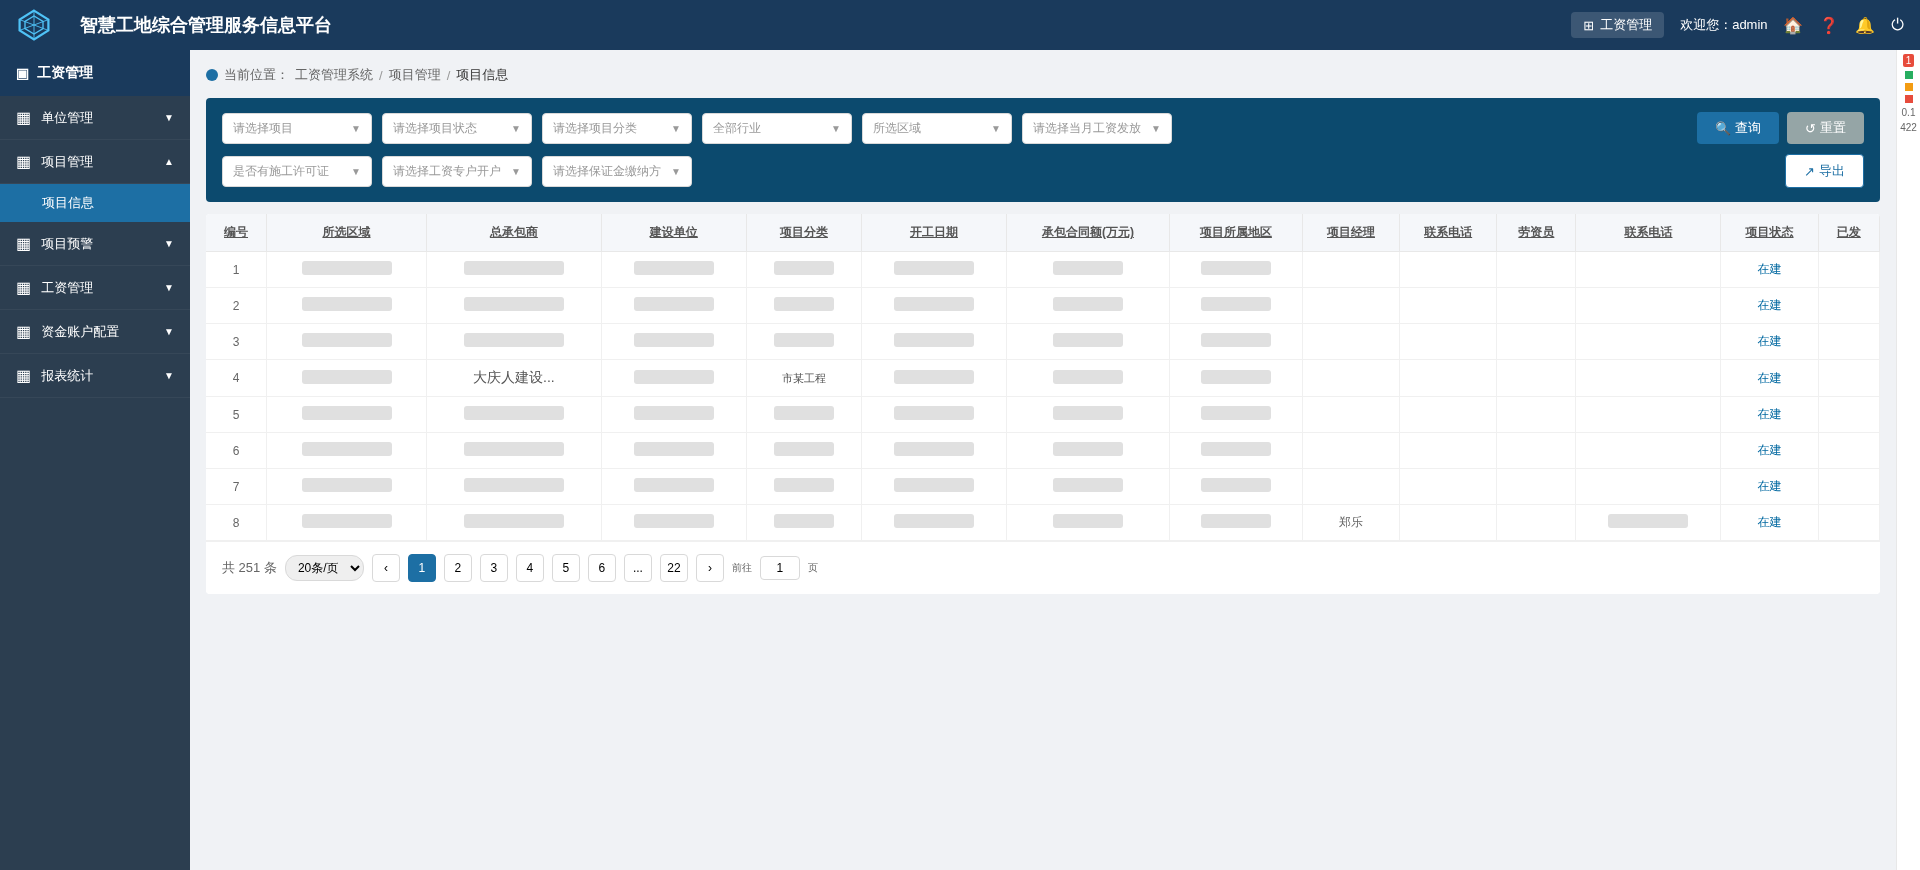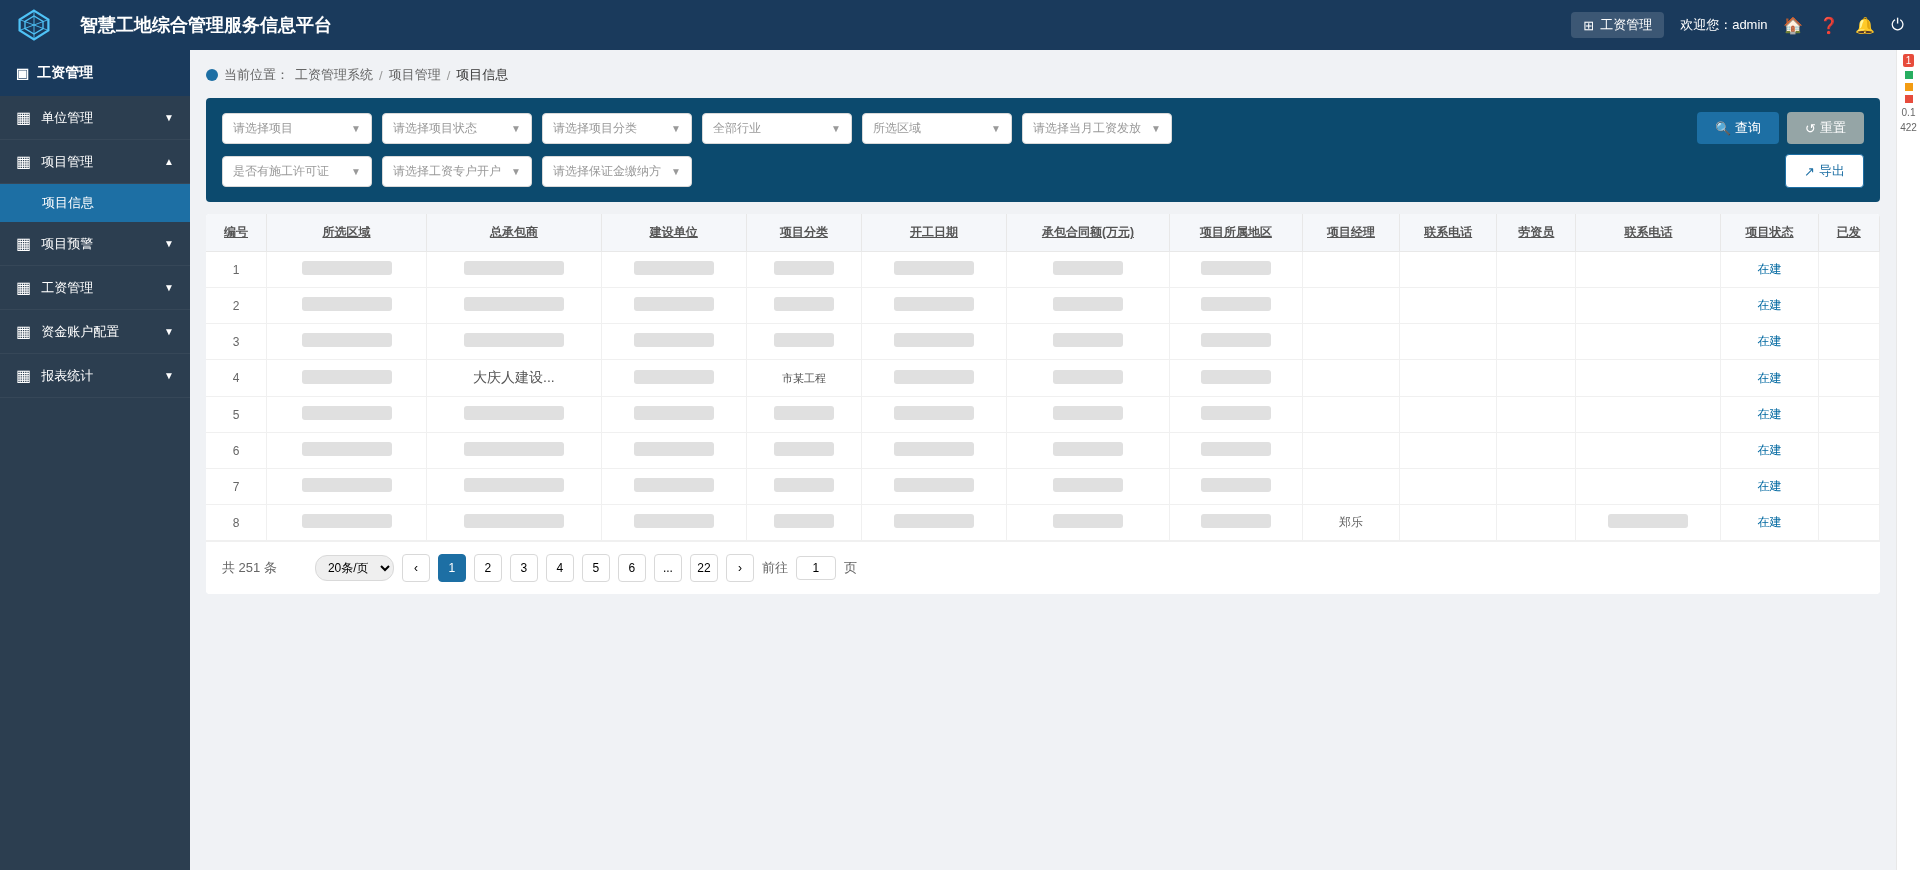--- a/index.html
+++ b/index.html
@@ -61,25 +61,25 @@
     table { width: 100%; border-collapse: collapse; font-size: 12px; }
     thead tr { background: #f5f7fa; }
     th { padding: 10px 8px; text-align: center; border-bottom: 1px solid #e8e8e8; border-right: 1px solid #e8e8e8; color: #555; font-weight: 600; white-space: nowrap; text-decoration: underline; }
     td { padding: 9px 8px; text-align: center; border-bottom: 1px solid #f0f0f0; border-right: 1px solid #f0f0f0; color: #666; white-space: nowrap; }
     .blurred { background: #e0e0e0; border-radius: 3px; height: 14px; display: inline-block; }
     .status-tag { color: #0369a1; }
 
     
     .pagination { padding: 12px 16px; background: white; border-top: 1px solid #f0f0f0; display: flex; align-items: center; gap: 8px; }
     .pagination-info { color: #666; font-size: 13px; }
-    .page-size { border: 1px solid #d9d9d9; border-radius: 12px; padding: 4px 8px; font-size: 12px; cursor: pointer; margin-left: 30px; }
+    .page-size { border: 1px solid #d9d9d9; border-radius: 12px; padding: 4px 8px; font-size: 12px; cursor: pointer; }
     .page-btn { min-width: 28px; height: 28px; border: 1px solid #d9d9d9; background: white; border-radius: 4px; cursor: pointer; font-size: 12px; display: flex; align-items: center; justify-content: center; }
     .page-btn.active { background: #1d6fa4; color: white; border-color: #1d6fa4; }
     .page-input { width: 40px; border: 1px solid #d9d9d9; border-radius: 4px; padding: 4px 6px; text-align: center; font-size: 12px; }
-    .go-label { color: #666; font-size: 13px; }
+    .go-label { color: #666; font-size: 10px; }
 
     
     .right-panel { width: 24px; background: #fff; display: flex; flex-direction: column; align-items: center; padding: 4px 2px; gap: 4px; border-left: 1px solid #e8e8e8; }
     .rp-badge { background: #e74c3c; color: white; border-radius: 2px; font-size: 10px; padding: 1px 3px; }
     .rp-num { font-size: 10px; color: #666; }
     .rp-bar-g { width: 8px; height: 8px; background: #27ae60; }
     .rp-bar-y { width: 8px; height: 8px; background: #f39c12; }
     .rp-bar-r { width: 8px; height: 8px; background: #e74c3c; }
   </style>
 </head>

